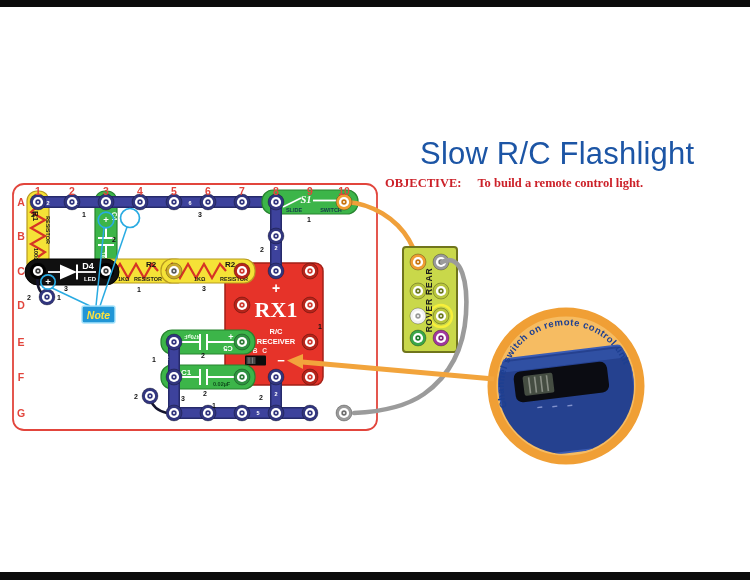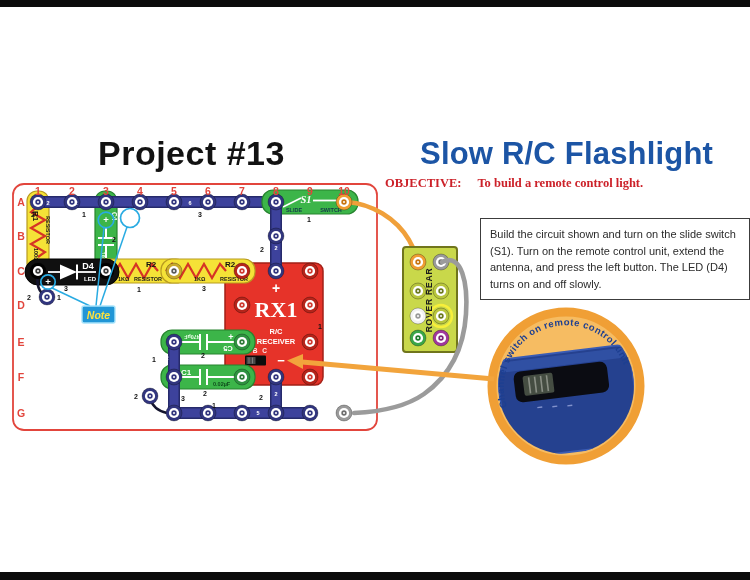--- a/index.html
+++ b/index.html
@@ -2,47 +2,43 @@
 <html><head>
 <meta charset="utf-8">
 <style>
   html,body{margin:0;padding:0;background:#fff;}
   #page{position:relative;width:750px;height:580px;background:#fff;overflow:hidden;
         font-family:"Liberation Sans",sans-serif;}
   .bar{position:absolute;left:0;width:750px;background:#0b0b0b;}
   #bar-top{top:0;height:7px;}
   #bar-bottom{top:572px;height:8px;}
   #project-title{position:absolute;left:98px;top:134px;font-size:34px;font-weight:700;color:#121212;letter-spacing:.5px;}
-  #main-title{position:absolute;left:420px;top:136px;font-size:31px;font-weight:700;color:#1c55a5;letter-spacing:.2px;}
+  #main-title{position:absolute;left:420px;top:136px;font-size:31px;font-weight:400;color:#1c55a5;letter-spacing:.2px;}
   #objective-row{position:absolute;left:385px;top:176px;width:340px;
                  font-family:"Liberation Serif",serif;font-weight:700;
                  font-size:12.5px;color:#cc2129;}
   #objective-row .obj-text{margin-left:16px;}
   #instruction-box{position:absolute;left:480px;top:218px;width:250px;border:1.4px solid #3c3c3c;
                    padding:7px 9px;font-size:11px;line-height:1.5;color:#2b2b2b;background:#fff;}
   svg text{font-family:"Liberation Sans",sans-serif;}
   .serif{font-family:"Liberation Serif",serif;}
 </style>
 </head>
 <body>
 
 <div id="page">
   <div class="bar" id="bar-top"></div>
   <div class="bar" id="bar-bottom"></div>
 
-  <div id="project-title">Project #13</div>
   <div id="main-title">Slow R/C Flashlight</div>
 
   <div id="objective-row">
     <span>OBJECTIVE:</span><span class="obj-text">To build a remote control light.</span>
   </div>
 
-  <div id="instruction-box">
-    <span>Build the circuit shown and turn on the slide switch (S1).  Turn on the remote control unit, extend the antenna, and press the left button.  The LED (D4) turns on and off slowly.</span>
-  </div>
 
   <svg id="scene" width="750" height="580" viewBox="0 0 750 580" style="position:absolute;left:0;top:0">
 
     <g id="grid-layer">
 
     <line x1="38" y1="190" x2="38" y2="424" stroke="#f2948c" stroke-width="0.9"></line>
         <line x1="72" y1="190" x2="72" y2="424" stroke="#f2948c" stroke-width="0.9"></line>
         <line x1="106" y1="190" x2="106" y2="424" stroke="#f2948c" stroke-width="0.9"></line>
         <line x1="140" y1="190" x2="140" y2="424" stroke="#f2948c" stroke-width="0.9"></line>
         <line x1="174" y1="190" x2="174" y2="424" stroke="#f2948c" stroke-width="0.9"></line>

